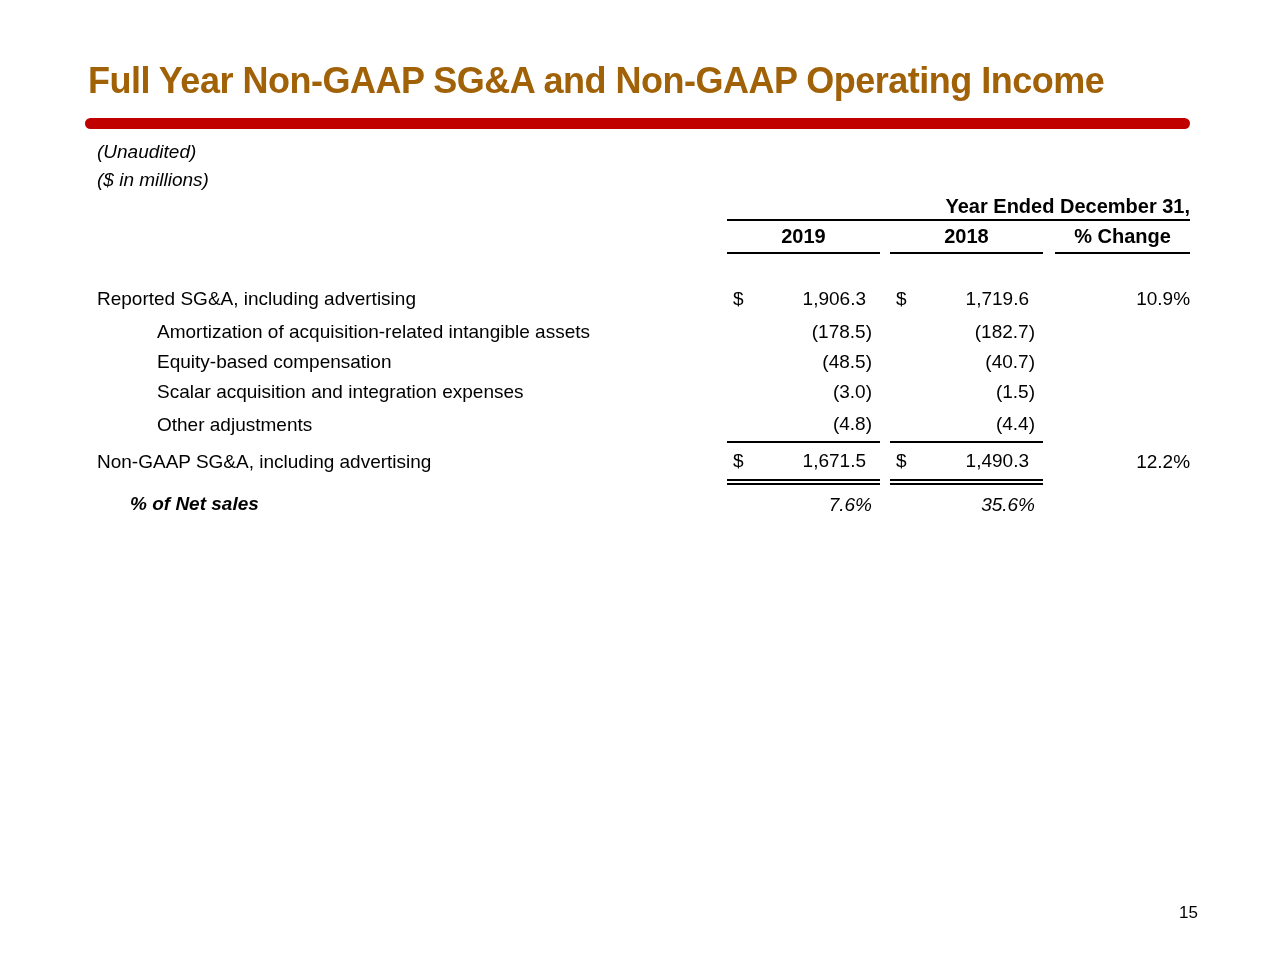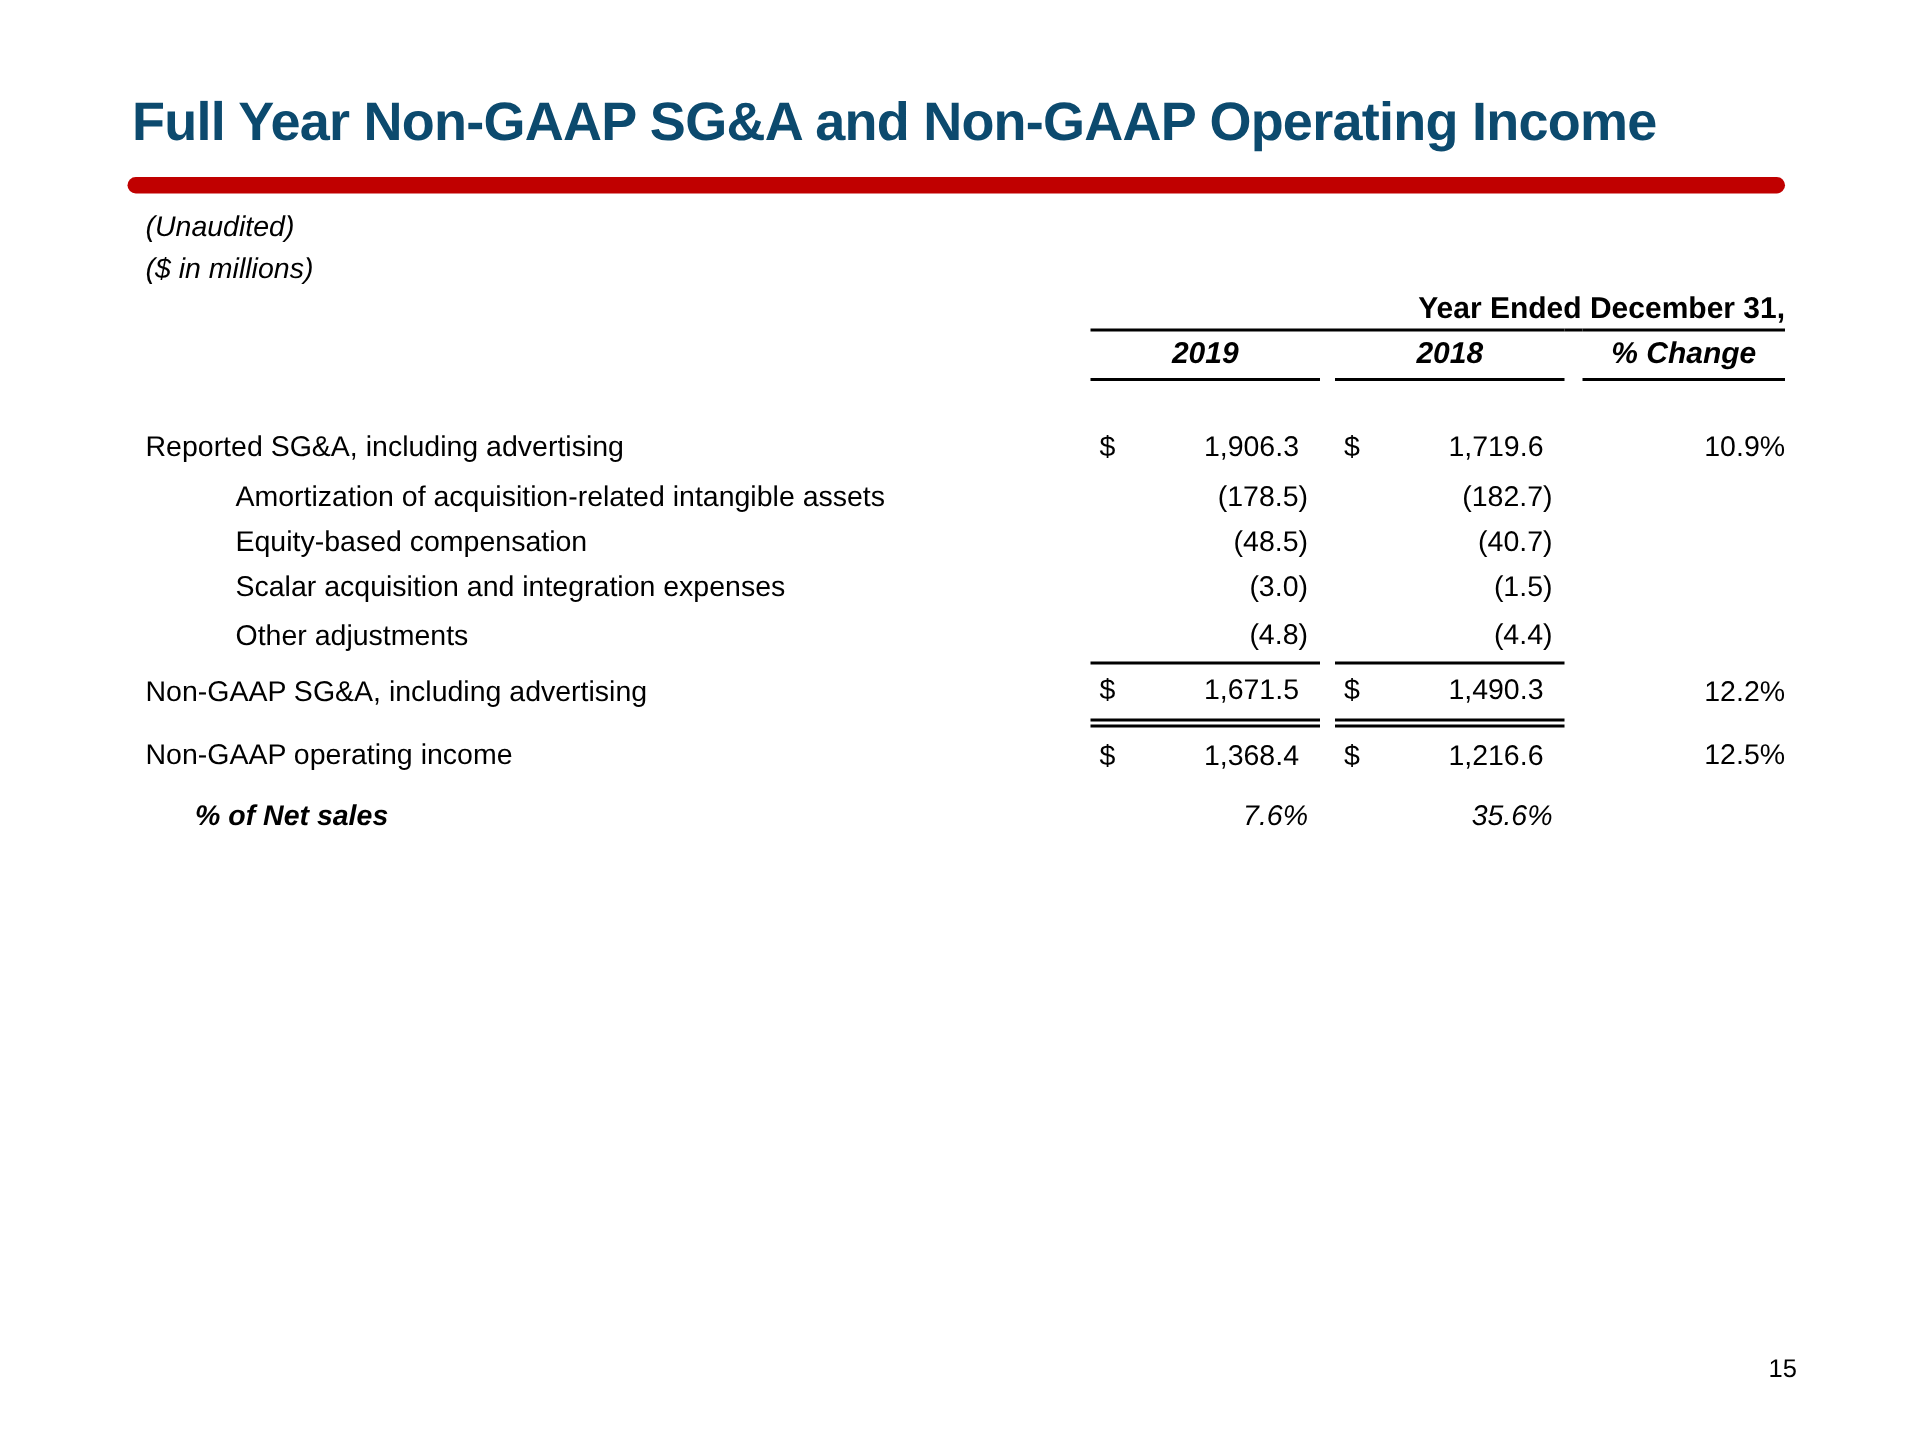--- a/index.html
+++ b/index.html
@@ -51,21 +51,21 @@
   table.fin td { padding: 0; vertical-align: middle; }
 
   .span-head {
     text-align: right;
     font-weight: 700;
     font-size: 20px;
     height: 26px;
     border-bottom: 2px solid #000;
     vertical-align: bottom;
   }
-  .r-colheads td { height: 31px; font-style: italic; }
+  .r-colheads td { height: 31px; }
   .col-head {
     text-align: center;
     font-weight: 700;
     font-size: 20px;
     border-bottom: 2px solid #000;
   }
   .r-spacer td { height: 28px; }
 
   .r1 td { height: 34px; }
   .r2 td { height: 31px; }
@@ -102,21 +102,21 @@
     top: 903px;
     right: 82px;
     font-size: 17px;
   }
 </style>
 </head>
 <body>
 
 <div class="slide">
 
-  <div class="title" style="color: #0c4a6e;">Full Year Non-GAAP SG&amp;A and Non-GAAP Operating Income</div>
+  <div class="title" style="color: #a16207;">Full Year Non-GAAP SG&amp;A and Non-GAAP Operating Income</div>
   <div class="title-bar" style="background: rgb(192, 0, 0);"></div>
 
   <div class="note1">(Unaudited)</div>
   <div class="note2">($ in millions)</div>
 
   <table class="fin">
     <colgroup>
       <col style="width:630px">
       <col style="width:153px">
       <col style="width:10px">
@@ -256,38 +256,20 @@
       <td class="money">
         <div class="mflex">
               <span class="cur">$</span>
               <span class="val">1,490.3</span>
             </div>
       </td>
       <td></td>
       <td class="chg">12.2%</td>
     </tr>
 
-    <tr class="r7">
-      <td class="lbl">Non-GAAP operating income</td>
-      <td class="money">
-        <div class="mflex">
-              <span class="cur">$</span>
-              <span class="val">1,368.4</span>
-            </div>
-      </td>
-      <td></td>
-      <td class="money">
-        <div class="mflex">
-              <span class="cur">$</span>
-              <span class="val">1,216.6</span>
-            </div>
-      </td>
-      <td></td>
-      <td class="chg">12.5%</td>
-    </tr>
 
     <tr class="r8 ind-half">
       <td class="lbl">% of Net sales</td>
       <td class="money">
         <div class="mflex hang">
               <span class="cur"></span>
               <span class="val">7.6%</span>
             </div>
       </td>
       <td></td>

